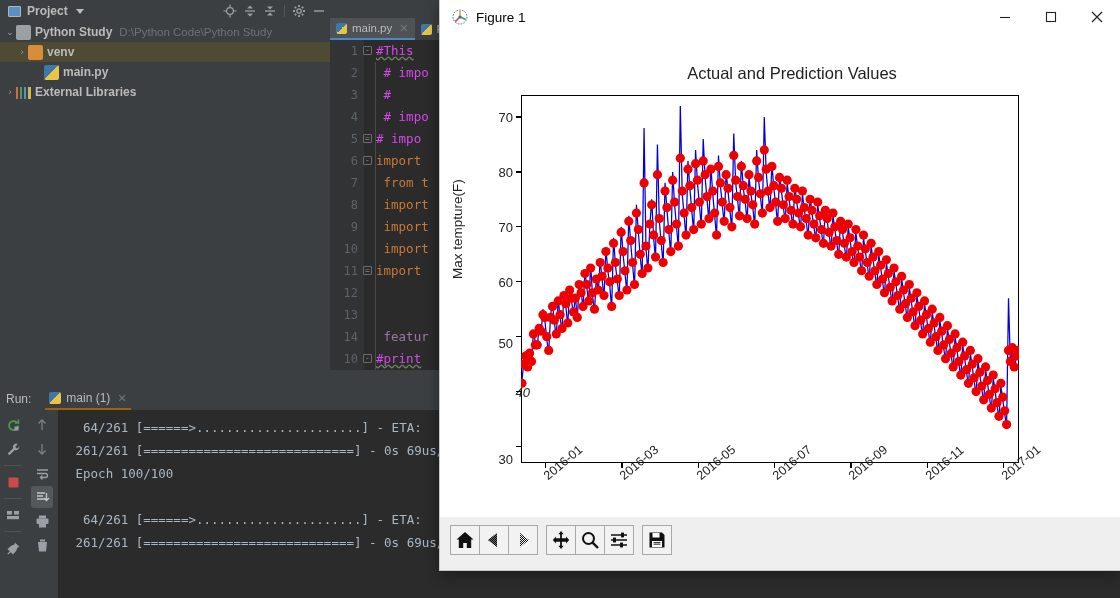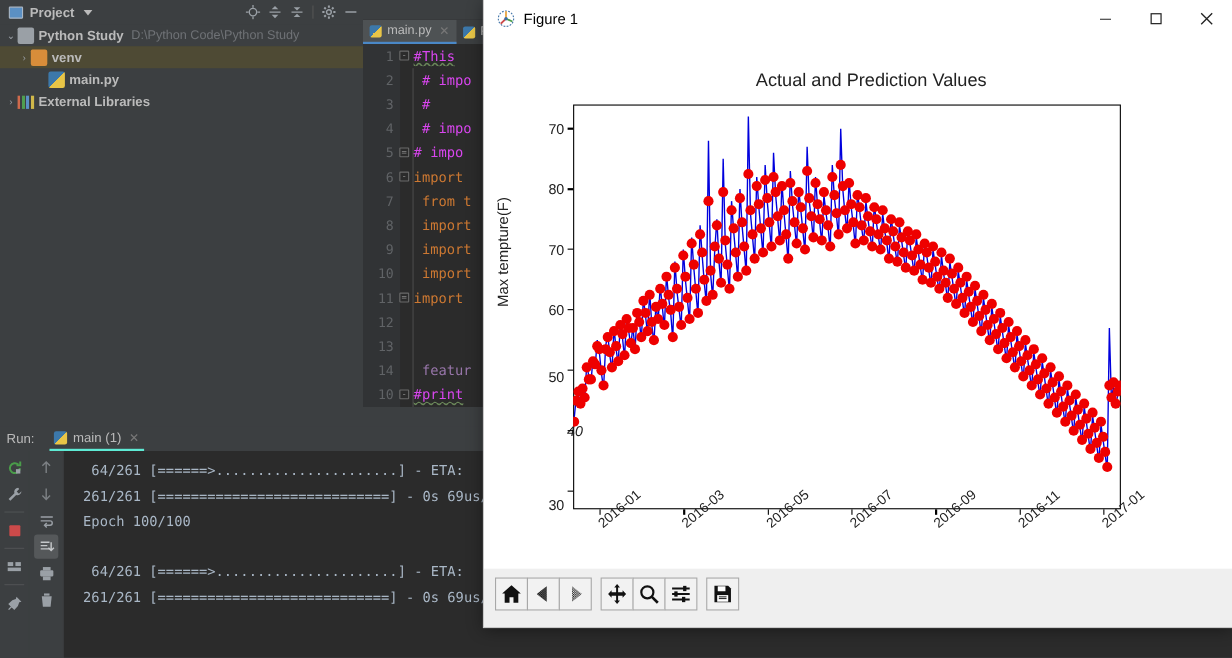--- a/index.html
+++ b/index.html
@@ -86,21 +86,21 @@
   .cmt { color:#d946ef; }
   .kw  { color:#cc7832; }
   .fn  { color:#9876aa; }
   .vlinE { position:absolute; left:11px; top:22px; bottom:0; width:1px; background:#4a4a4a; }
   .squig { text-decoration: underline wavy #6a8759; text-decoration-skip-ink:none; }
 
   
   .run-hdr { position:absolute; left:0; bottom:188px; width:1120px; height:22px; background:#3c3f41;
              display:flex; align-items:center; padding-left:6px; }
   .run-hdr .lbl { color:#bbbbbb; font-size:12px; margin-right:14px; }
-  .run-tab { display:flex;align-items:center; font-size:12px;color:#bbbbbb; border-bottom:2px solid #5eead4; height:22px; padding:0 4px;}
+  .run-tab { display:flex;align-items:center; font-size:12px;color:#bbbbbb; border-bottom:2px solid #a16207; height:22px; padding:0 4px;}
   .run-tab .py { width:12px;height:12px;border-radius:2px;margin-right:5px;
     background:linear-gradient(135deg,#3c78aa 0 50%,#e8c547 50% 100%); }
   .run-tab .x { margin-left:7px;color:#777;font-size:11px; }
 
   .run-side { position:absolute; left:0; bottom:0; width:26px; height:188px; background:#3c3f41;
               display:flex; flex-direction:column; align-items:center; padding-top:4px; gap:2px; }
   .run-side2 { position:absolute; left:27px; bottom:0; width:30px; height:188px; background:#3c3f41;
               display:flex; flex-direction:column; align-items:center; padding-top:4px; gap:2px; }
   .sbtn { width:22px;height:22px;display:flex;align-items:center;justify-content:center;color:#9aa0a6;font-size:13px; }
   .sbtn.hl { background:#55585a; border-radius:3px; }

